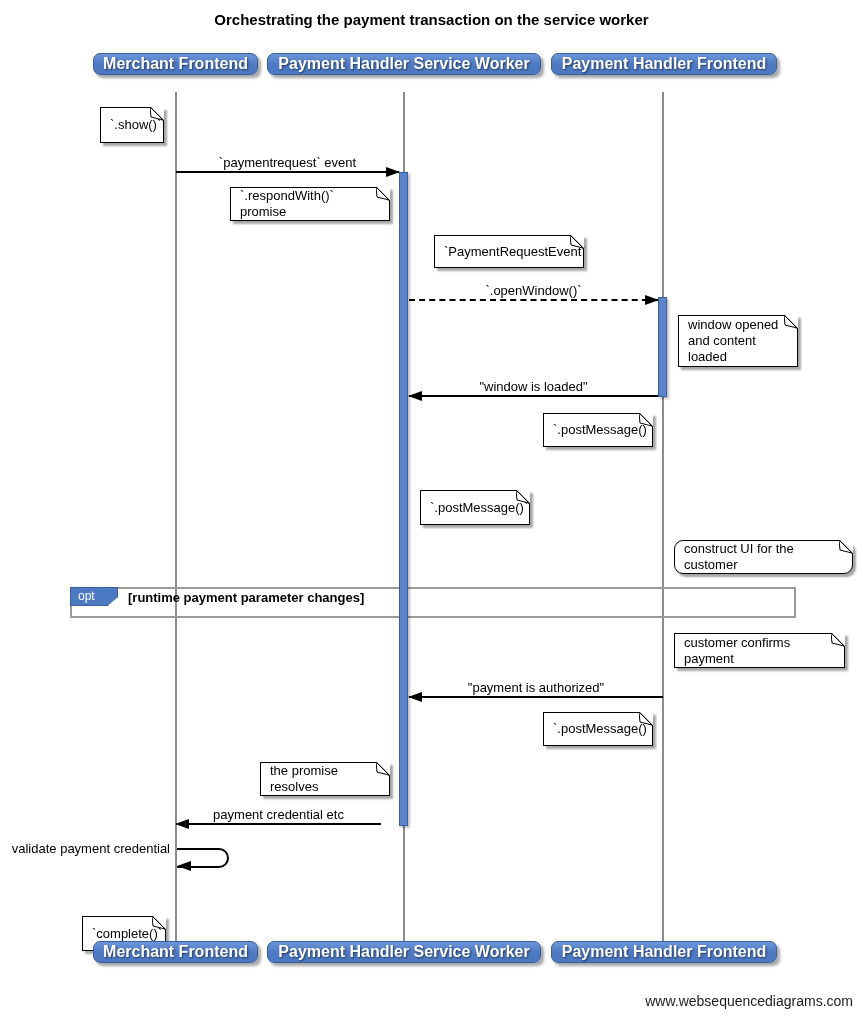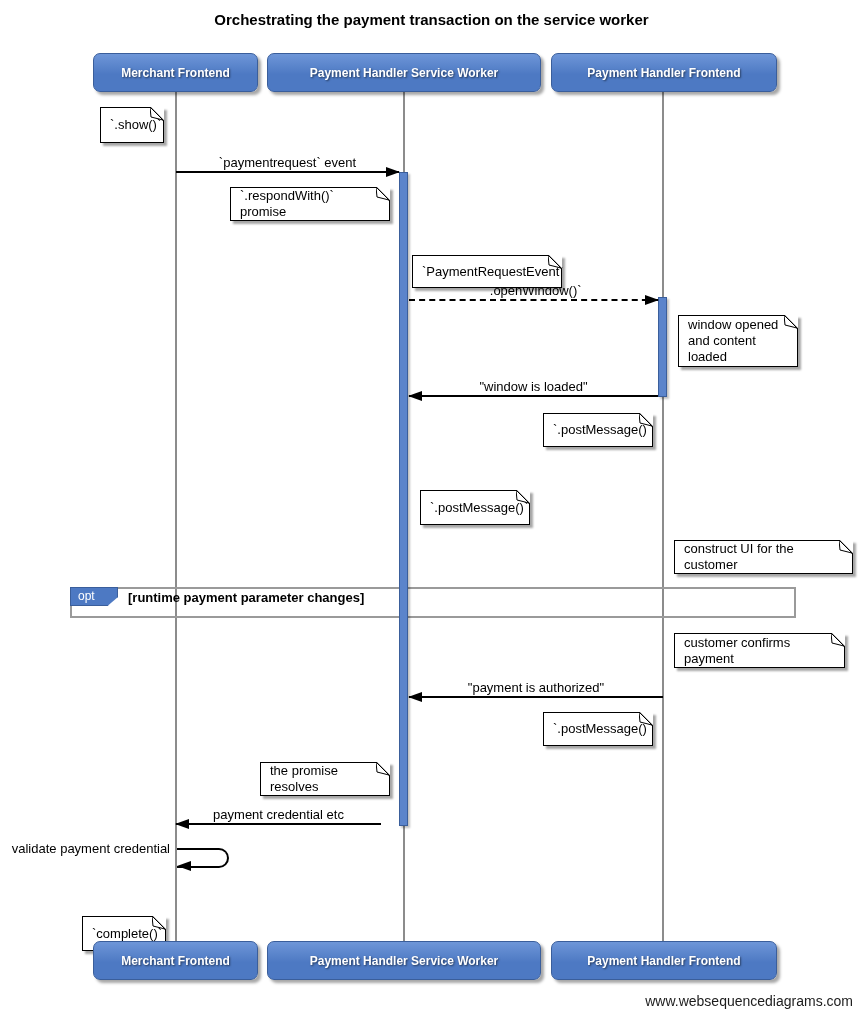--- a/index.html
+++ b/index.html
@@ -8,24 +8,24 @@
     font-family:"Liberation Sans", sans-serif; color:#000; overflow:hidden;
   }
   .title {
     position:absolute; top:11px; left:0; width:100%;
     text-align:center; font-size:15px; font-weight:bold;
   }
   .lifeline {
     position:absolute; width:2px; background:var(--lifeline,#8c8c8c);
   }
   .actor {
-    position:absolute; height:39px; box-sizing:border-box;
+    position:absolute; height:22px; box-sizing:border-box;
     background:linear-gradient(180deg, var(--actor-fill-light,#6e96d8) 0%, var(--actor-fill,#4d79c3) 55%);
     border:1px solid var(--actor-border,#3a5e9b); border-radius:7px;
-    color:var(--actor-text,#fff); font-size:12px; font-weight:bold;
+    color:var(--actor-text,#fff); font-size:16px; font-weight:bold;
     display:flex; align-items:center; justify-content:center;
     text-shadow:1px 1px 2px rgba(0,0,0,0.55);
     box-shadow:3px 3px 3px rgba(0,0,0,0.35);
     white-space:nowrap;
   }
   .activation {
     position:absolute; width:9px; box-sizing:border-box;
     background:var(--activation-fill,#5b84cb);
     border:1px solid var(--actor-border,#3a5e9b);
     box-shadow:2px 2px 2px rgba(0,0,0,0.25);
@@ -144,21 +144,21 @@
 
   <div class="note" style="left:230px; top:187px; width:160px; height:34px;">
     <span>`.respondWith()` promise</span>
     <svg class="fold" width="14" height="14" viewBox="0 0 14 14">
         <path d="M0 0 H14 V14 Z" fill="#ffffff"></path>
         <path d="M0 0 L14 14" stroke="#000" stroke-width="1.2" fill="none"></path>
         <path d="M0 0 L13 13 L1 10 Z" fill="#ffffff" stroke="#000" stroke-width="1" stroke-linejoin="round"></path>
       </svg>
   </div>
 
-  <div class="note" style="left:412px; top:235px; width:150px; height:33px;margin-top:20px;">
+  <div class="note" style="left:434px; top:235px; width:150px; height:33px;">
     <span>`PaymentRequestEvent`</span>
     <svg class="fold" width="14" height="14" viewBox="0 0 14 14">
         <path d="M0 0 H14 V14 Z" fill="#ffffff"></path>
         <path d="M0 0 L14 14" stroke="#000" stroke-width="1.2" fill="none"></path>
         <path d="M0 0 L13 13 L1 10 Z" fill="#ffffff" stroke="#000" stroke-width="1" stroke-linejoin="round"></path>
       </svg>
   </div>
 
   <div class="note" style="left:678px; top:315px; width:120px; height:52px;">
     <span>window opened
@@ -181,21 +181,21 @@
 
   <div class="note" style="left:420px; top:490px; width:110px; height:35px;">
     <span>`.postMessage()`</span>
     <svg class="fold" width="14" height="14" viewBox="0 0 14 14">
         <path d="M0 0 H14 V14 Z" fill="#ffffff"></path>
         <path d="M0 0 L14 14" stroke="#000" stroke-width="1.2" fill="none"></path>
         <path d="M0 0 L13 13 L1 10 Z" fill="#ffffff" stroke="#000" stroke-width="1" stroke-linejoin="round"></path>
       </svg>
   </div>
 
-  <div class="note" style="left:674px; top:540px; width:179px; height:34px;">
+  <div class="note" style="left:674px; top:540px; width:179px; height:34px;border-radius:9px;">
     <span>construct UI for the customer</span>
     <svg class="fold" width="14" height="14" viewBox="0 0 14 14">
         <path d="M0 0 H14 V14 Z" fill="#ffffff"></path>
         <path d="M0 0 L14 14" stroke="#000" stroke-width="1.2" fill="none"></path>
         <path d="M0 0 L13 13 L1 10 Z" fill="#ffffff" stroke="#000" stroke-width="1" stroke-linejoin="round"></path>
       </svg>
   </div>
 
   <div class="note" style="left:674px; top:633px; width:171px; height:35px;">
     <span>customer confirms payment</span>

